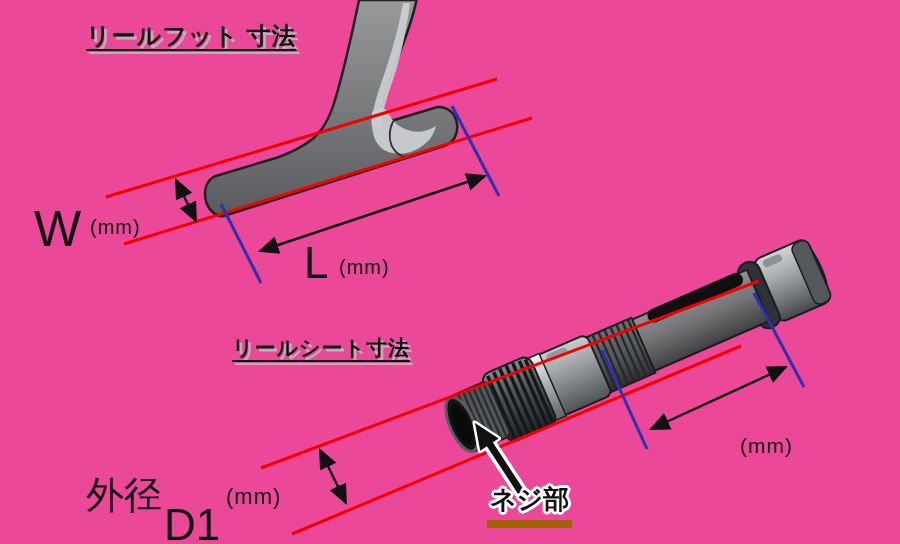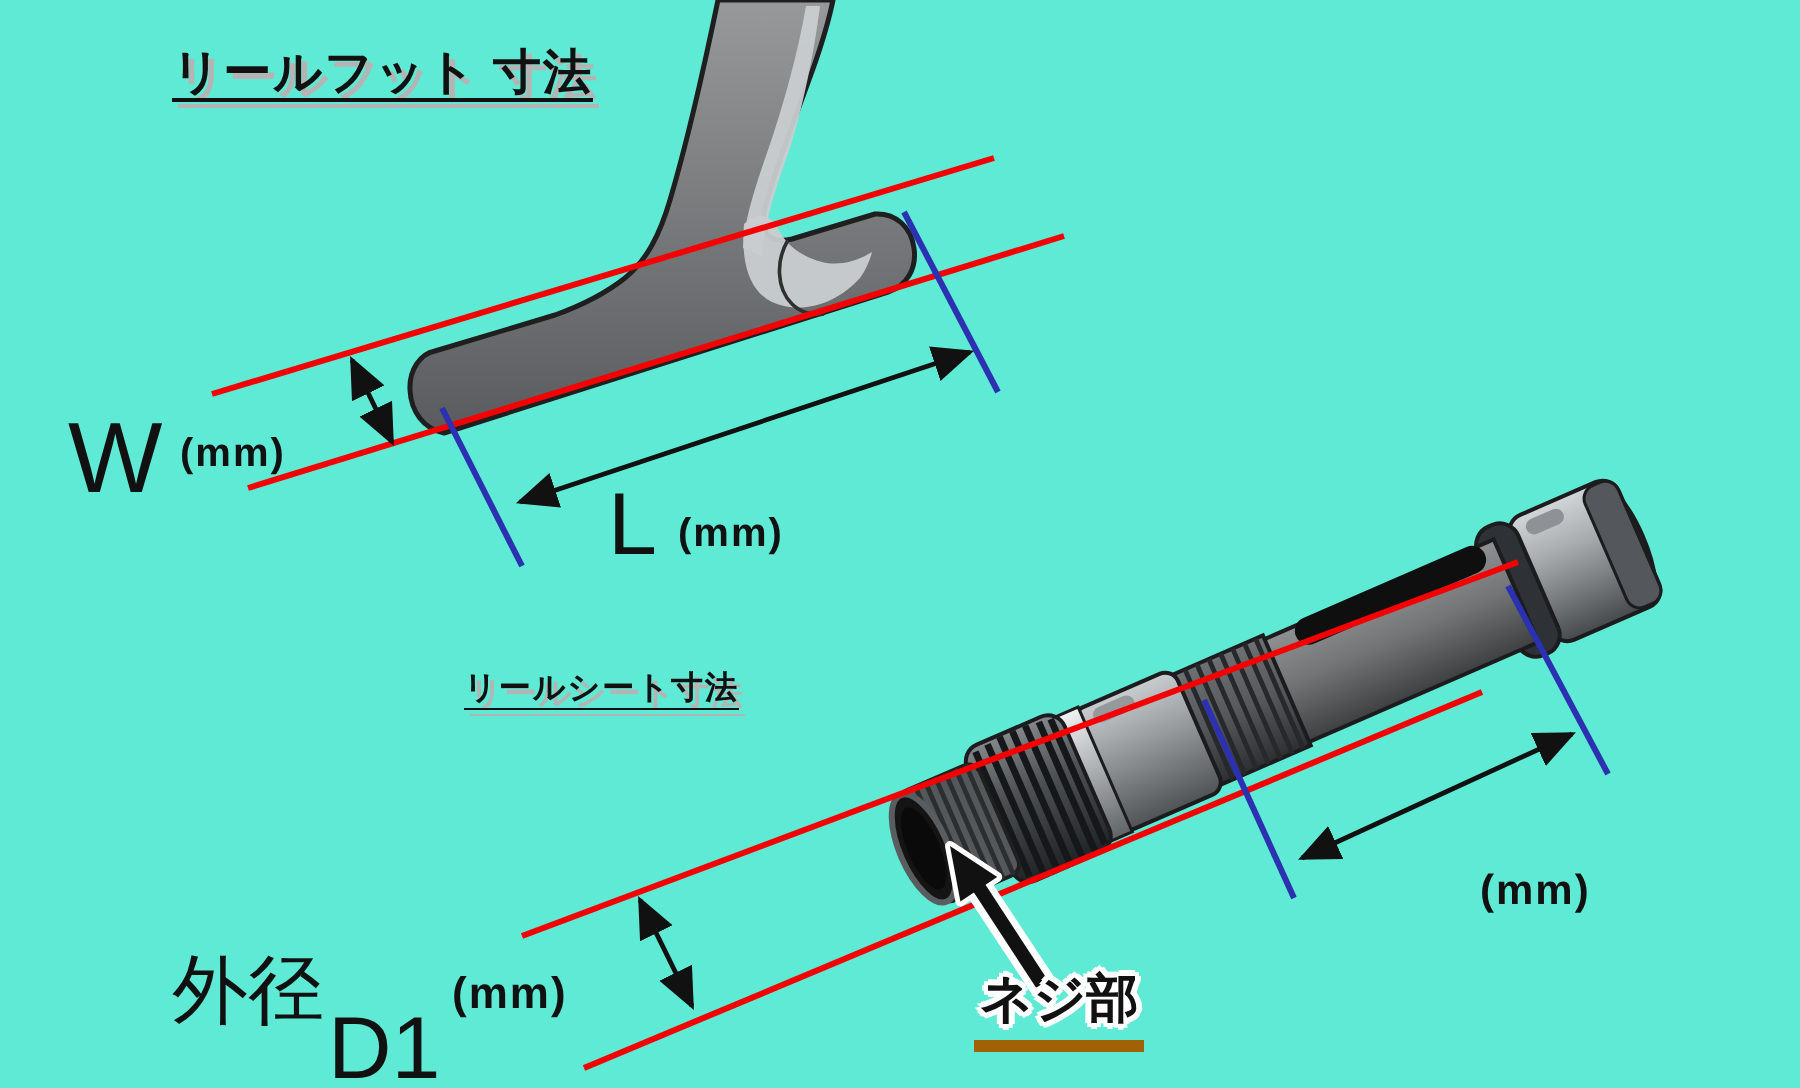--- a/index.html
+++ b/index.html
@@ -1,28 +1,28 @@
 <!DOCTYPE html>
 <html><head>
 <meta charset="utf-8">
 <style>
   html,body{margin:0;padding:0;background:#fff;}
-  .canvas{position:relative;width:900px;height:544px;background:#5eead4;overflow:hidden;
+  .canvas{position:relative;width:900px;height:544px;background:#ec4899;overflow:hidden;
           font-family:"Liberation Sans", sans-serif;}
   .canvas svg{position:absolute;left:0;top:0;}
   .lbl{position:absolute;white-space:nowrap;color:#111;}
   .fig-title{font-size:24px;font-weight:bold;letter-spacing:1px;
              text-decoration:underline;text-underline-offset:5px;
              text-shadow:3px 3px 0 #b4b4b4;}
   .dim-big{font-size:44px;font-weight:400;letter-spacing:0;}
   .dim-w{font-size:50px;}
-  .dim-unit{font-size:20px;font-weight:700;letter-spacing:1px;}
+  .dim-unit{font-size:20px;font-weight:400;letter-spacing:1px;}
   .dim-cjk{font-size:38px;font-weight:500;}
   .screw{font-size:26px;font-weight:800;display:inline-block;
-         padding:0 3px 3px 3px;border-bottom:6px solid #a16207;
+         padding:0 3px 3px 3px;border-bottom:8px solid #a16207;
          text-shadow:-2px -2px 0 #fff,2px -2px 0 #fff,-2px 2px 0 #fff,2px 2px 0 #fff,
                      -3px 0 0 #fff,3px 0 0 #fff,0 -3px 0 #fff,0 3px 0 #fff;}
 </style>
 </head>
 <body>
 
 <div class="canvas">
 <svg width="900" height="544" viewBox="0 0 900 544">
   <defs>
     <linearGradient id="footGrad" x1="0" y1="0" x2="0" y2="1">
@@ -146,21 +146,21 @@
 </svg>
 
 <div class="lbl fig-title" style="left:86px;top:20px;">リールフット 寸法</div>
 
 <div class="lbl dim-big dim-w" style="left:34px;top:200px;">W</div>
 <div class="lbl dim-unit" style="left:90px;top:216px;">(mm)</div>
 
 <div class="lbl dim-big" style="left:304px;top:238px;">L</div>
 <div class="lbl dim-unit" style="left:339px;top:256px;">(mm)</div>
 
-<div class="lbl fig-title" style="left:232px;top:334px;font-size:16px;">リールシート寸法</div>
+<div class="lbl fig-title" style="left:232px;top:334px;font-size:21px;">リールシート寸法</div>
 
 <div class="lbl dim-cjk" style="left:86px;top:470px;">外径</div>
 <div class="lbl dim-big" style="left:164px;top:464px;margin-top:36px;">D1</div>
 <div class="lbl dim-unit" style="left:226px;top:484px;font-size:22px;">(mm)</div>
 
 <div class="lbl dim-unit" style="left:740px;top:434px;font-size:21px;">(mm)</div>
 
 <div class="lbl" style="left:487px;top:482px;"><span class="screw">ネジ部</span></div>
 </div>
 

